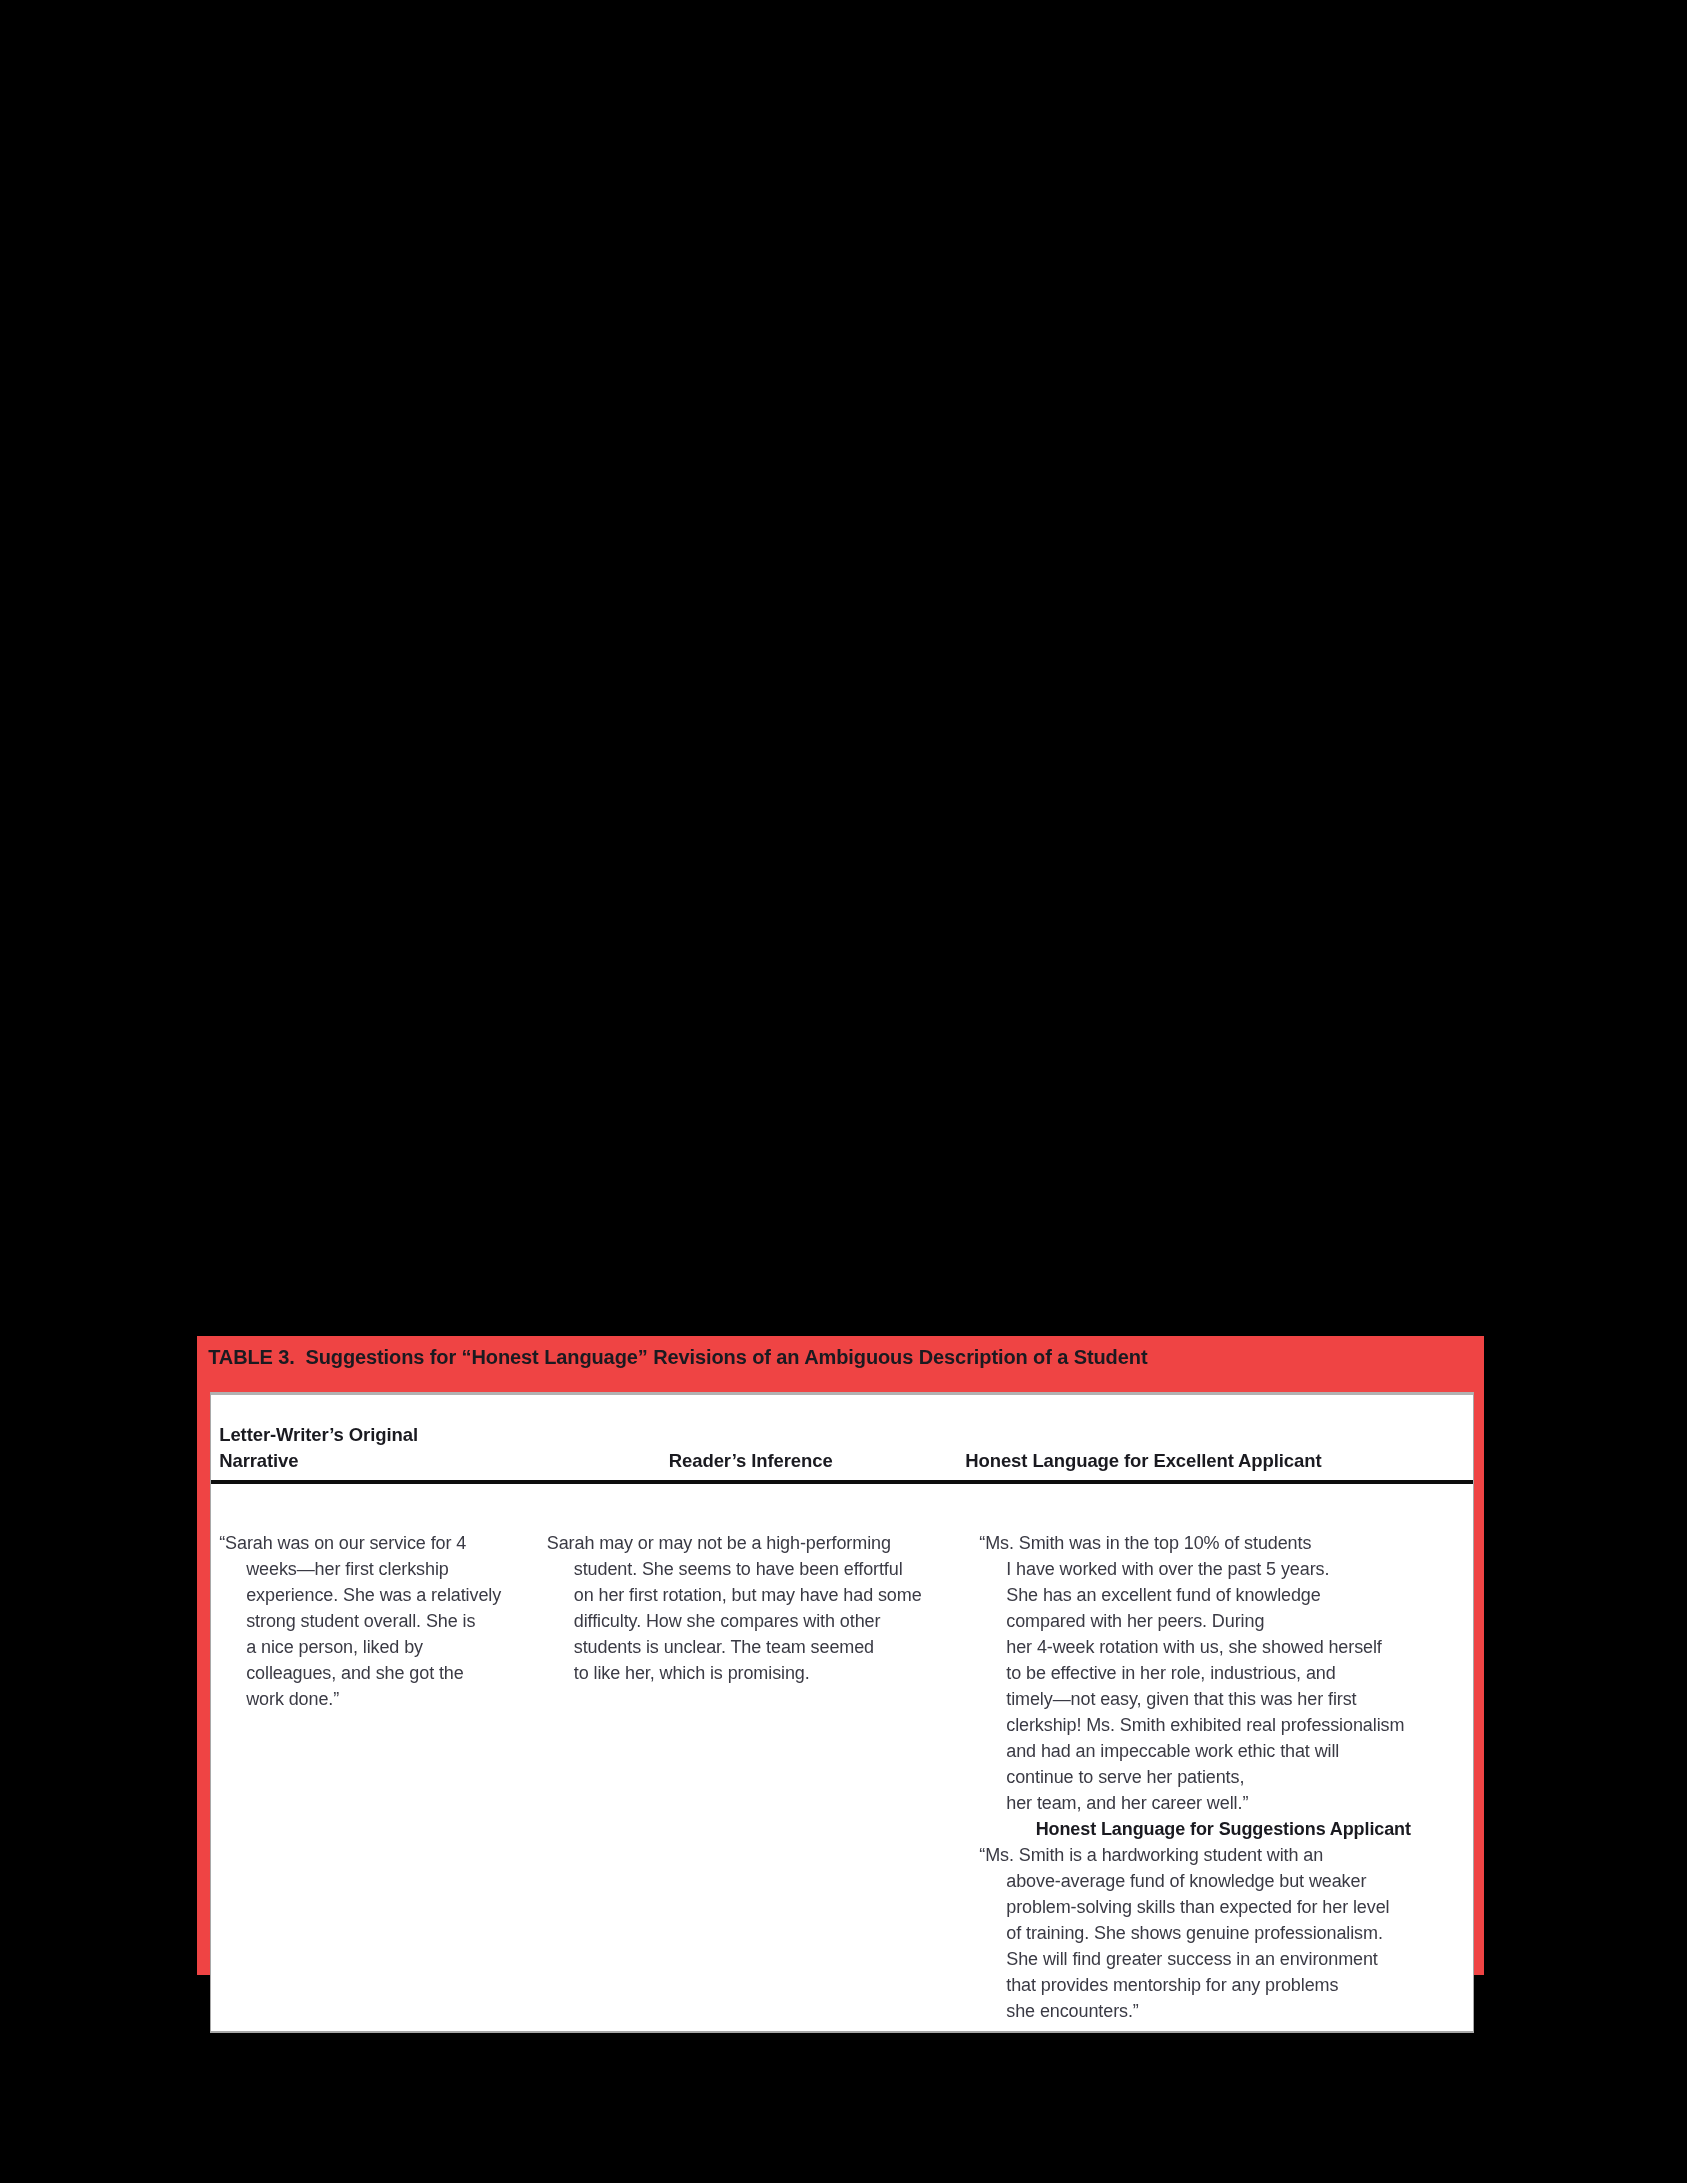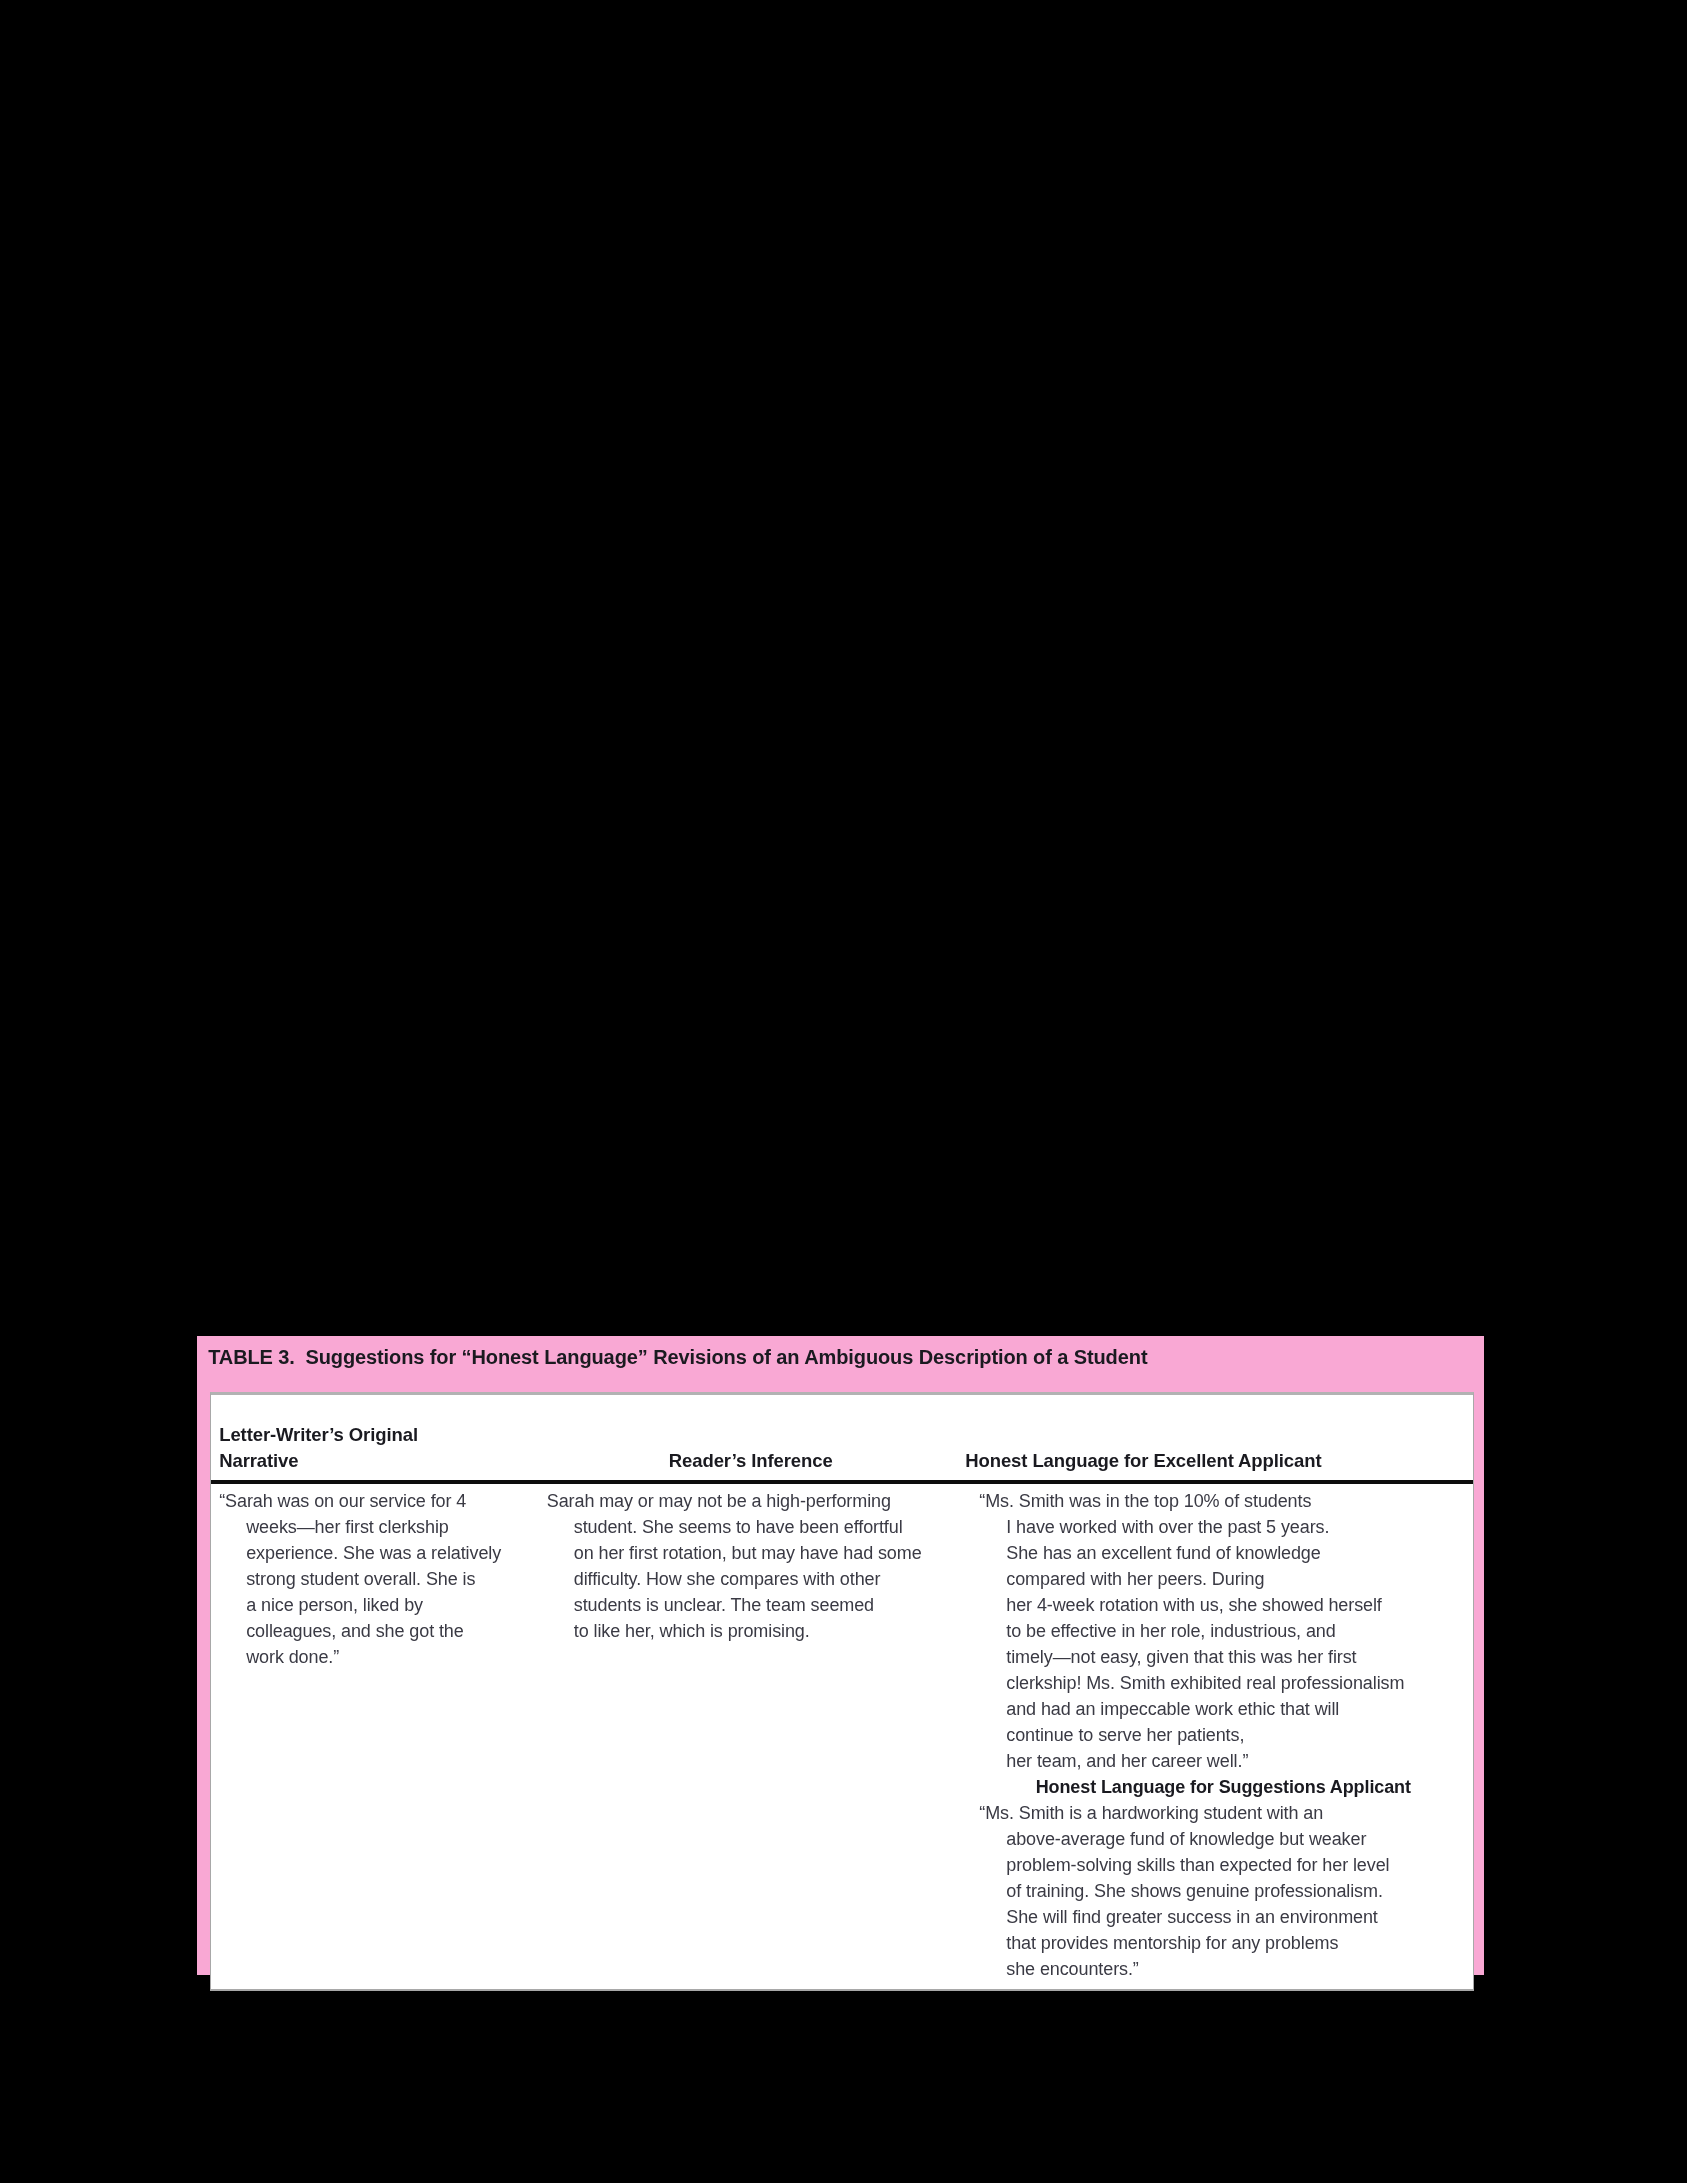--- a/index.html
+++ b/index.html
@@ -12,21 +12,21 @@
     background: #000000;
     position: relative;
     font-family: "Liberation Sans", sans-serif;
   }
   .panel {
     position: absolute;
     left: 197px;
     top: 1336px;
     width: 1287px;
     height: 639px;
-    background: #f9a8d4;
+    background: #ef4444;
     box-sizing: border-box;
   }
   .table-title {
     position: absolute;
     left: 11.2px;
     top: 9.3px;
     margin: 0;
     font-size: 20px;
     line-height: 24px;
     font-weight: bold;
@@ -69,20 +69,21 @@
     padding-left: 8.6px;
     white-space: pre-line;
   }
   .h2 { text-align: center; }
   .h3 { text-align: left; }
   .brow {
     display: grid;
     grid-template-columns: 25.8% 34% 40.2%;
     padding: 4px 0 6.6px 0;
     box-sizing: border-box;
+    margin-top: 42px;
   }
   .cell {
     font-size: 18px;
     line-height: 26px;
     color: #3a3a44;
     letter-spacing: -0.1px;
   }
   .c1 { padding-left: 8.6px; padding-right: 2.6px; }
   .c2 { padding-left: 10.6px; padding-right: 2.6px; }
   .c3 { padding-left: 14px; padding-right: 5.3px; }

